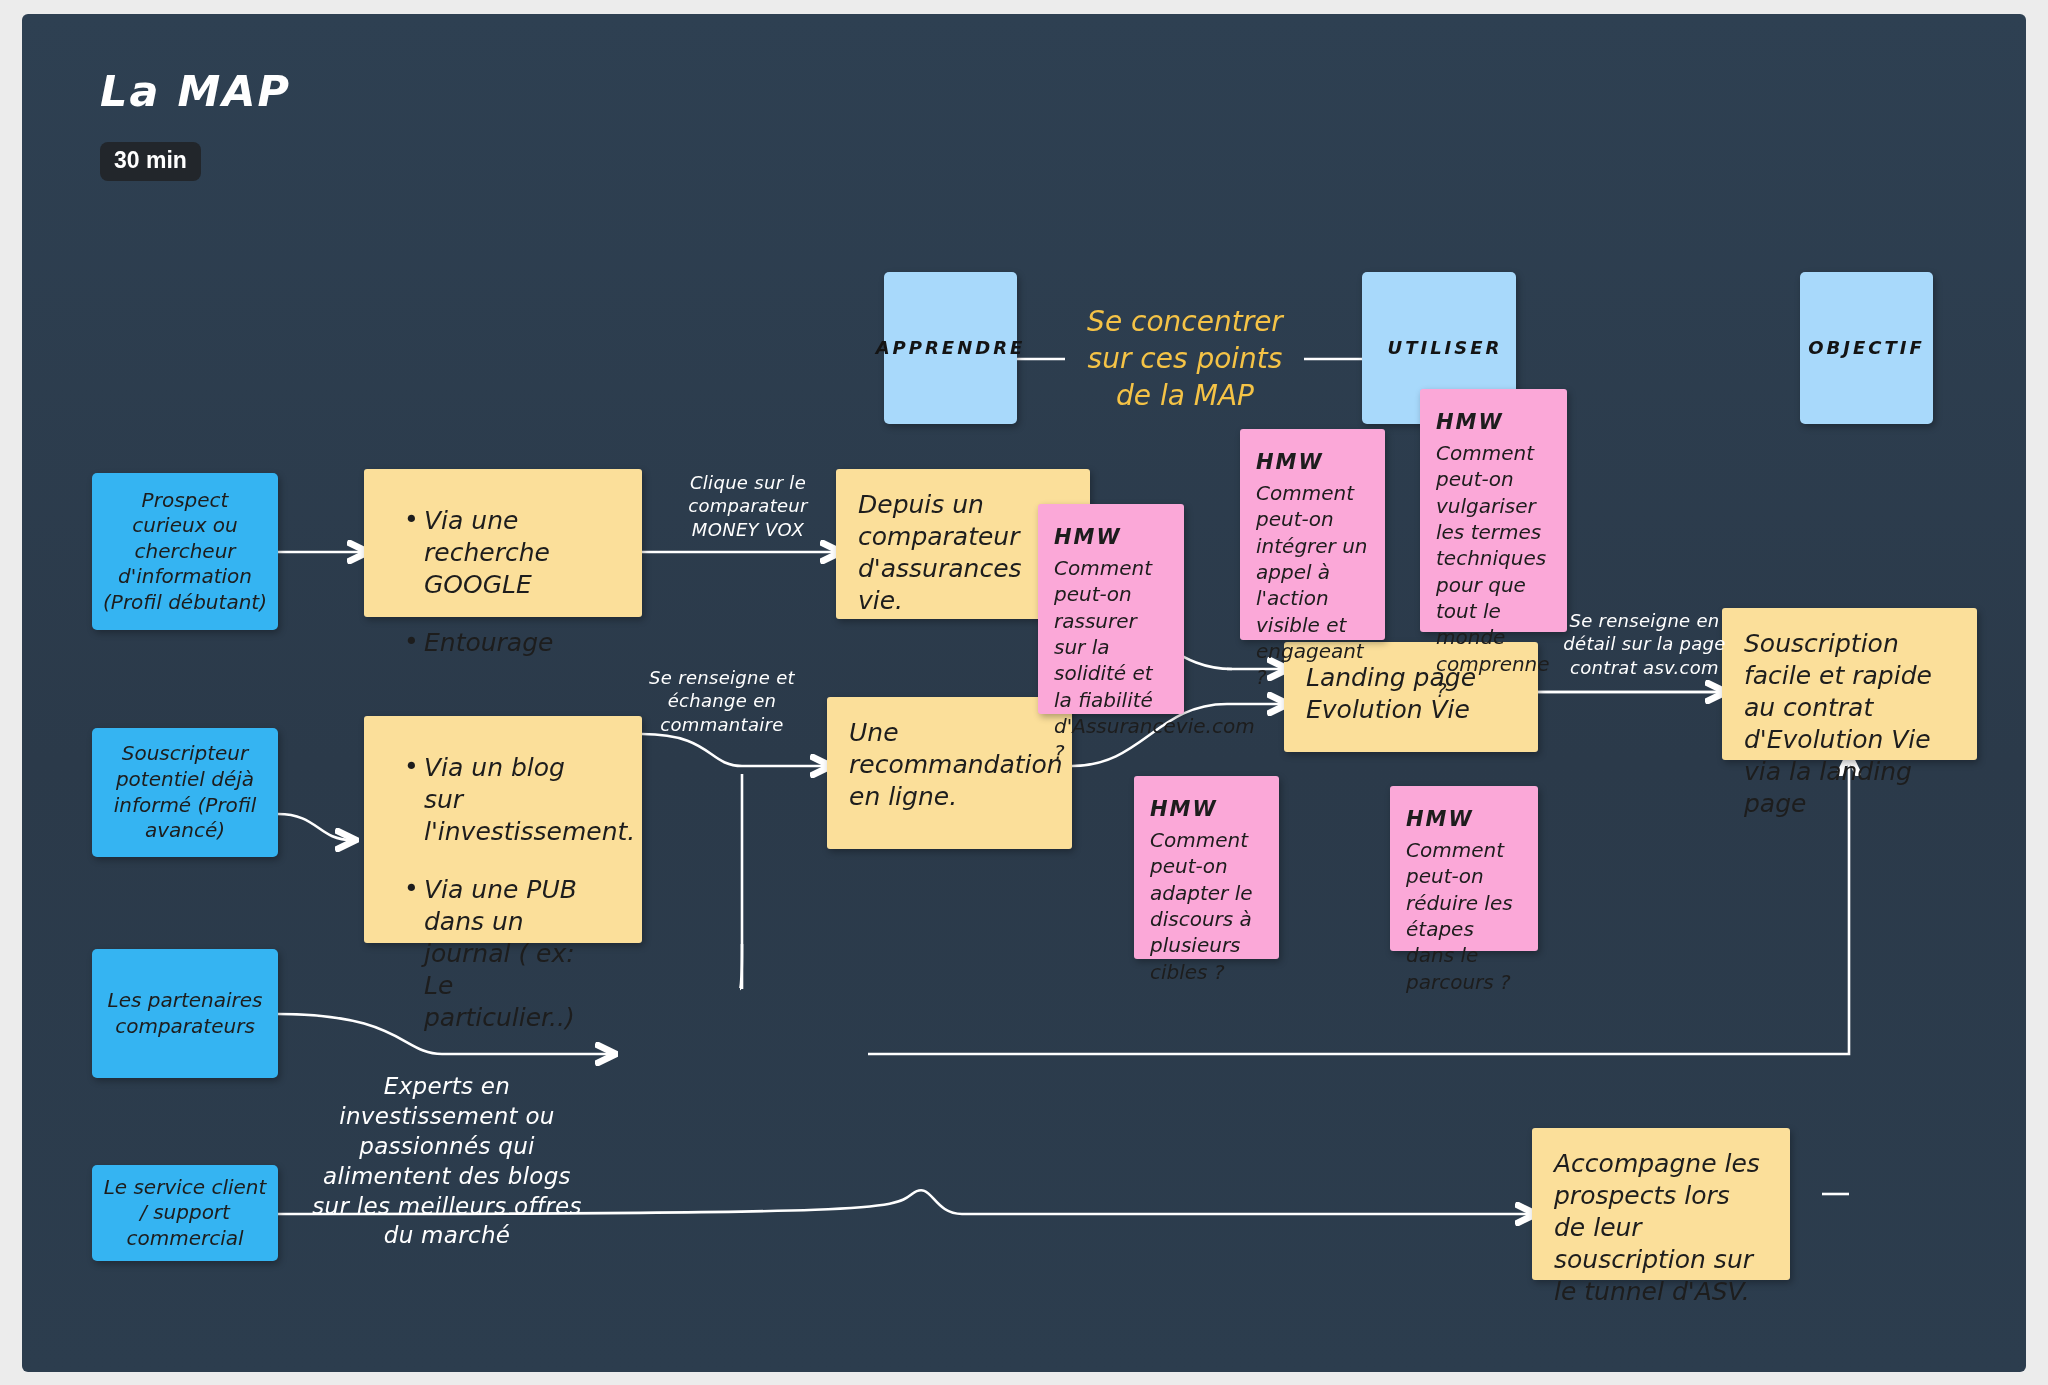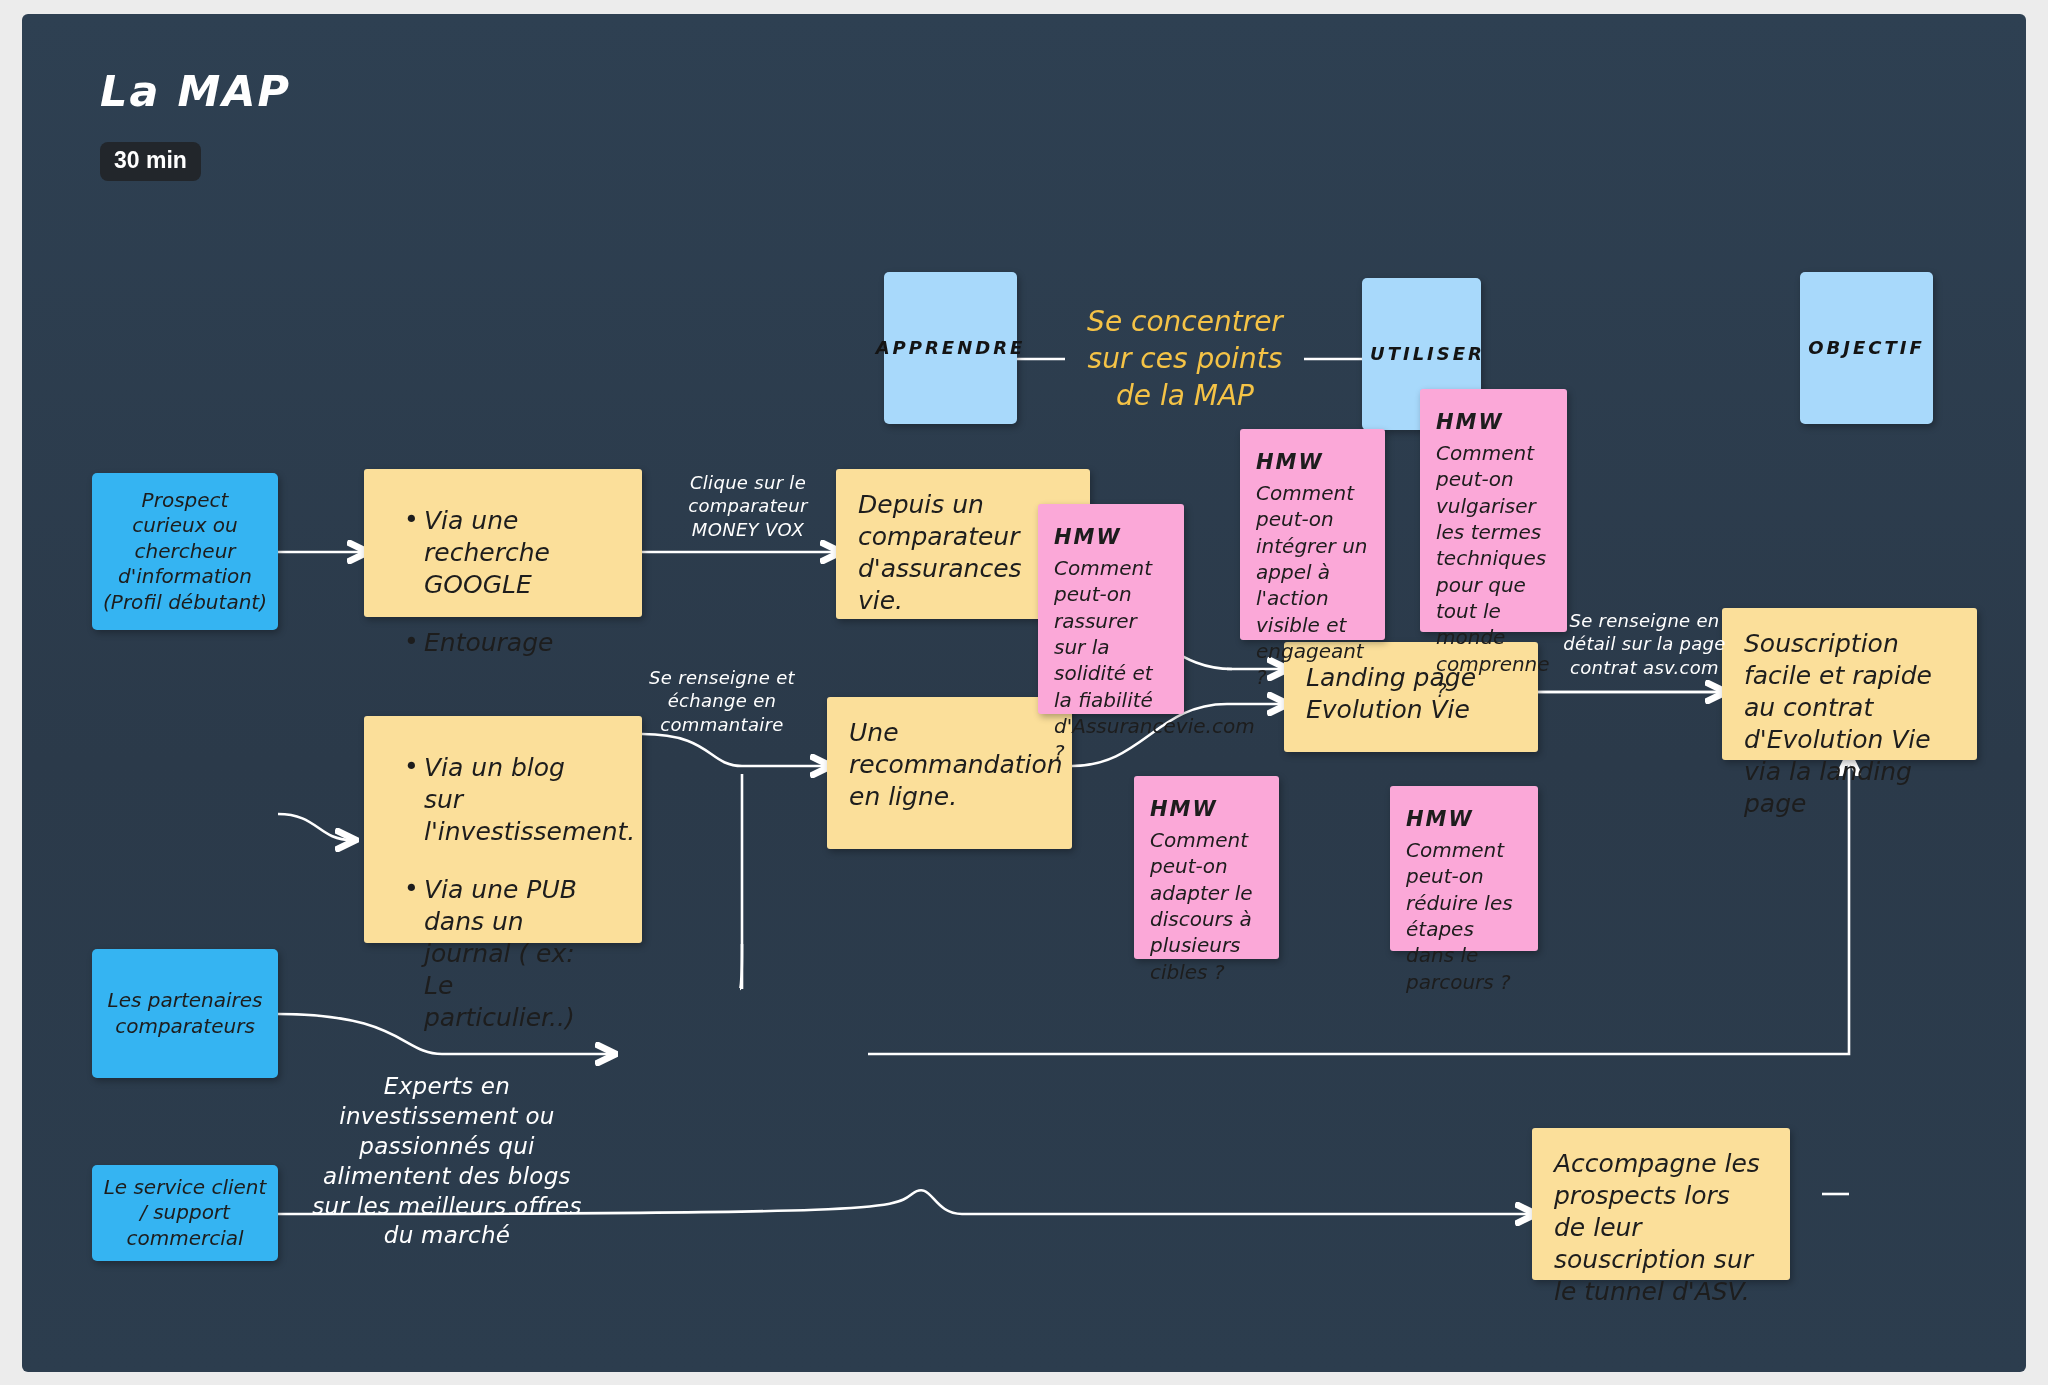--- a/index.html
+++ b/index.html
@@ -170,33 +170,36 @@
 
     <path d="M1515 678 L1700 678"></path>
   </svg>
 
   <div class="abs" id="title">La MAP</div>
   <div class="abs" id="badge">30 min</div>
 
   <div class="abs card phase" style="left:862px;top:258px;width:133px;height:152px;">
     <span>APPRENDRE</span>
   </div>
-  <div class="abs card phase" style="left:1340px;top:264px;width:119px;height:152px;padding-left:12px;">
+  <div class="abs card phase" style="left:1340px;top:258px;width:154px;height:152px;padding-left:12px;">
     <span>UTILISER</span>
   </div>
   <div class="abs card phase" style="left:1778px;top:258px;width:133px;height:152px;">
     <span>OBJECTIF</span>
   </div>
 
   <div class="abs accent" style="left:1043px;top:290px;width:240px;white-space:pre-line;">Se concentrer
 sur ces points
 de la MAP</div>
 
   <div class="abs card persona" style="left:70px;top:459px;width:186px;height:157px;">
     <span>Prospect curieux ou chercheur d'information (Profil débutant)</span>
+  </div>
+  <div class="abs card persona" style="left:70px;top:714px;width:186px;height:129px;">
+    <span>Souscripteur potentiel déjà informé (Profil avancé)</span>
   </div>
   <div class="abs card persona" style="left:70px;top:935px;width:186px;height:129px;">
     <span>Les partenaires comparateurs</span>
   </div>
   <div class="abs card persona" style="left:70px;top:1135px;width:186px;height:96px;margin-top:16px;">
     <span>Le service client / support commercial</span>
   </div>
 
   <div class="abs card yellow" style="left:342px;top:455px;width:278px;height:148px;">
     <ul class="bul">

